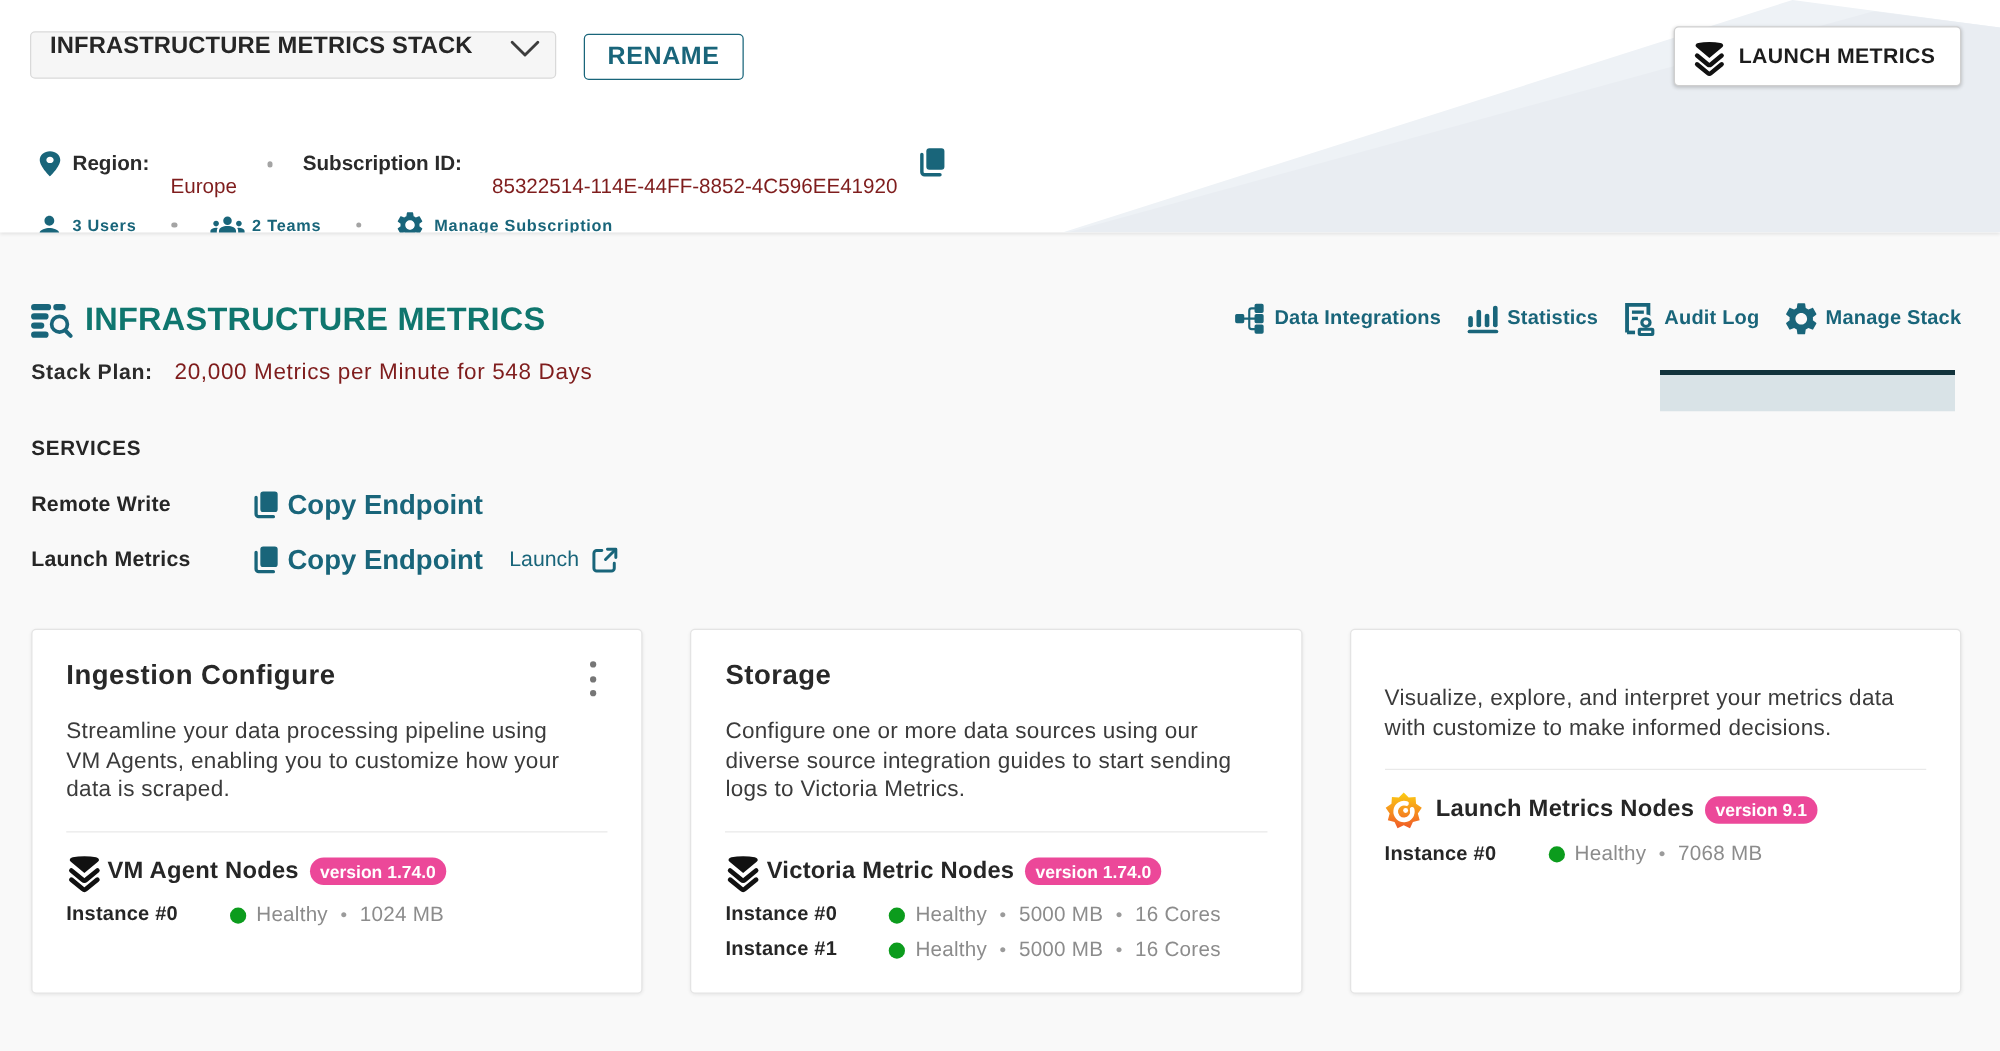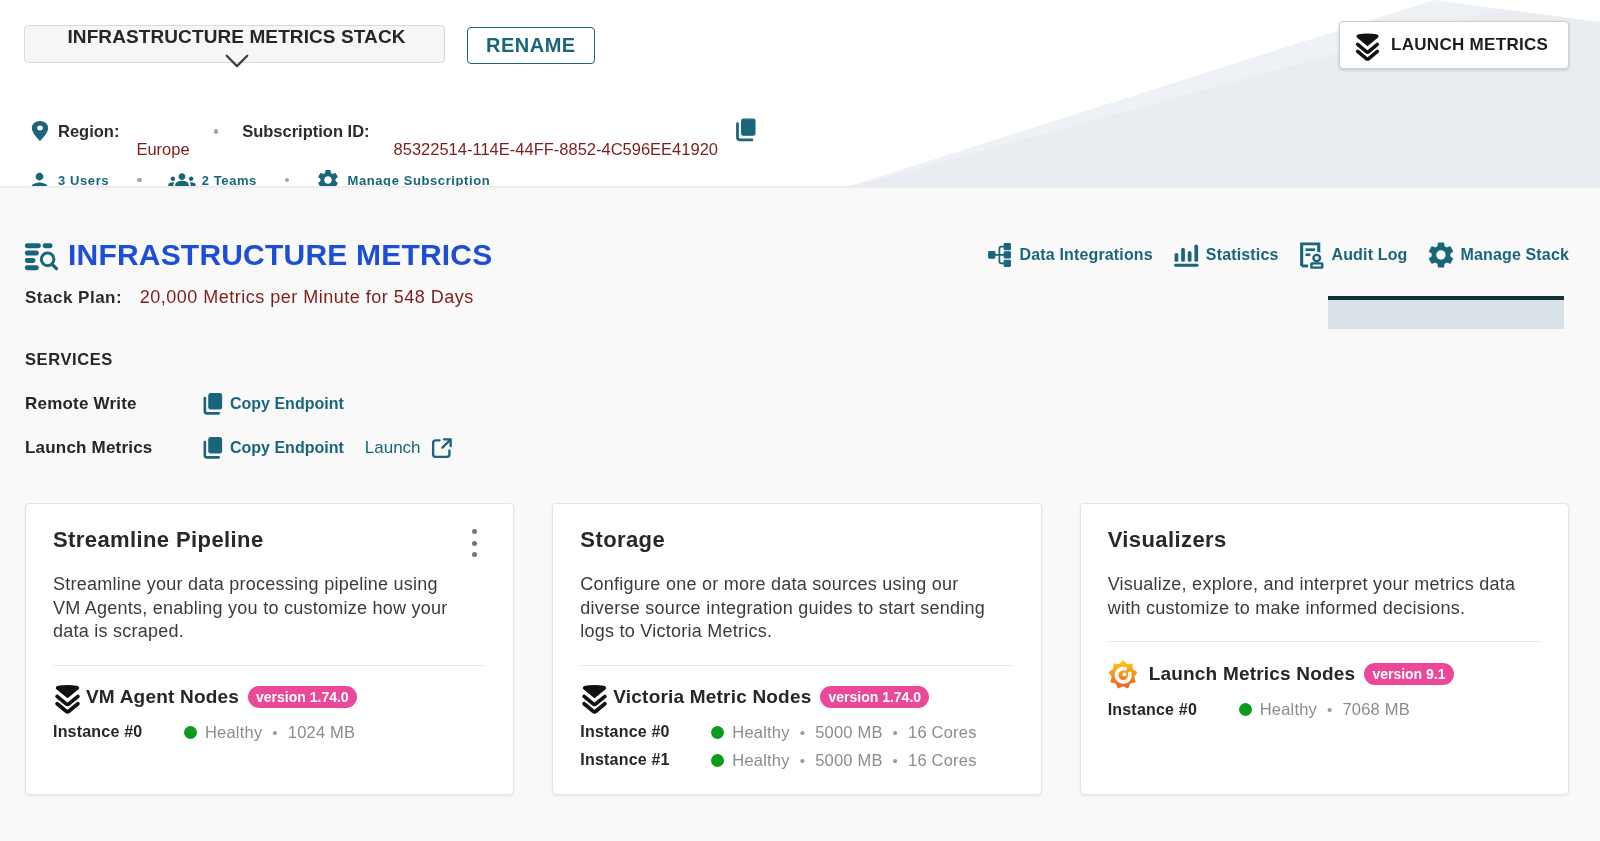--- a/index.html
+++ b/index.html
@@ -29,24 +29,23 @@
     background:#e9edf2;
     clip-path:polygon(1499px 9px, 1600px 22px, 1600px 186px, 854px 186px);
   }
   .header-inner { position:relative; z-index:1; padding:25px 31px 0 24px; }
   .hrow1 { display:flex; align-items:flex-start; }
   .stack-select {
     width:421px; height:38px;
     background:#f6f6f6;
     border:1px solid #d9d9d9;
     border-radius:4px;
-    display:flex; align-items:center;
+    display:flex; align-items:flex-start;
     padding:0 11px 0 15px;
     cursor:pointer;
-    flex-direction:column;
   }
   .stack-select .lbl {
     font-size:19px; font-weight:700; color:#262626; letter-spacing:0.1px;
     flex:1; white-space:nowrap;
   }
   .btn-rename {
     margin-left:22px; margin-top:2px;
     height:37px; padding:0 18px;
     background:#fff;
     border:1px solid #19657a; border-radius:4px;
@@ -76,38 +75,38 @@
   .hrow3 .dot-sep { margin:0 28px; }
   .tlink { display:flex; align-items:center; gap:8px; font-weight:700; color:#19657a; cursor:pointer; }
   
   .content { padding:0 31px 0 25px; }
   .title-row {
     margin-top:50px;
     display:flex; align-items:center;
   }
   .page-title {
     margin-left:9px;
-    font-size:30px; font-weight:700; color:#1d4ed8; letter-spacing:0.2px;
+    font-size:26px; font-weight:700; color:#0f766e; letter-spacing:0.2px;
   }
   .top-nav { margin-left:auto; display:flex; align-items:center; gap:22px; }
   .nav-link { display:flex; align-items:center; gap:7px; font-size:16px; letter-spacing:0.15px; font-weight:700; color:#19657a; cursor:pointer; white-space:nowrap; }
   .stack-plan { margin-top:13px; font-size:18px; letter-spacing:0.5px; }
   .stack-plan .meta-label { margin-right:12px; font-size:17px; }
   .tab-highlight {
     position:absolute;
     top:296px; right:36px;
     width:236px; height:33px;
     box-sizing:border-box;
     background:#d9e3e7;
     border-top:4px solid #12333c;
   }
   .services-title { margin-top:42px; font-size:16.5px; letter-spacing:0.6px; font-weight:700; color:#262626; }
   .svc-row { display:flex; align-items:center; margin-top:0; height:44px; }
   .svc-row .svc-name { width:176px; font-size:17px; letter-spacing:0.2px; font-weight:700; color:#262626; }
-  .svc-link { display:flex; align-items:center; gap:5px; color:#19657a; font-size:16px; font-weight:700; cursor:pointer; }
+  .svc-link { display:flex; align-items:center; gap:5px; color:#19657a; font-size:22px; font-weight:700; cursor:pointer; }
   .svc-launch { display:flex; align-items:center; gap:9px; color:#19657a; font-size:17px; font-weight:500; margin-left:21px; cursor:pointer; }
   .svc-rows { margin-top:13px; }
   
   .cards { display:flex; gap:38px; margin-top:33px; align-items:stretch; }
   .card {
     background:#fff;
     border:1px solid #e4e4e4;
     border-radius:4px;
     box-shadow:0 1px 3px rgba(0,0,0,0.07);
     flex:1;
@@ -341,21 +340,21 @@
         <svg width="23" height="23" viewBox="0 0 24 24">
             <use href="#ext-link" stroke="#19657a" fill="#19657a" transform="translate(12 12) scale(1.18) translate(-12 -12)"></use>
           </svg>
       </span>
     </div>
   </div>
 
   <div class="cards">
 
     <div class="card">
-      <h3>Streamline Pipeline</h3>
+      <h3>Ingestion Configure</h3>
       <div class="kebab">
           <i></i>
           <i></i>
           <i></i>
         </div>
       <p class="desc">Streamline your data processing pipeline using VM Agents, enabling you to customize how your data is scraped.</p>
       <hr class="divider">
       <div class="node-row">
         <span class="node-icon">
           <svg width="29" height="29" viewBox="0 0 24 24">
@@ -405,21 +404,20 @@
           <span class="inst-gray">Healthy</span>
           <span class="inst-bullet">•</span>
           <span class="inst-gray">5000 MB</span>
           <span class="inst-bullet">•</span>
           <span class="inst-gray">16 Cores</span>
         </div>
       </div>
     </div>
 
     <div class="card">
-      <h3>Visualizers</h3>
       <p class="desc">Visualize, explore, and interpret your metrics data with customize to make informed decisions.</p>
       <hr class="divider">
       <div class="node-row">
         <span class="node-icon" style="margin-right:11px">
           <svg width="30" height="30" viewBox="0 0 24 24">
               <use href="#grafana" transform="translate(12 12) scale(1.05) translate(-12 -12)"></use>
             </svg>
         </span>
         <span class="node-name">Launch Metrics Nodes</span>
         <span class="badge">version 9.1</span>

